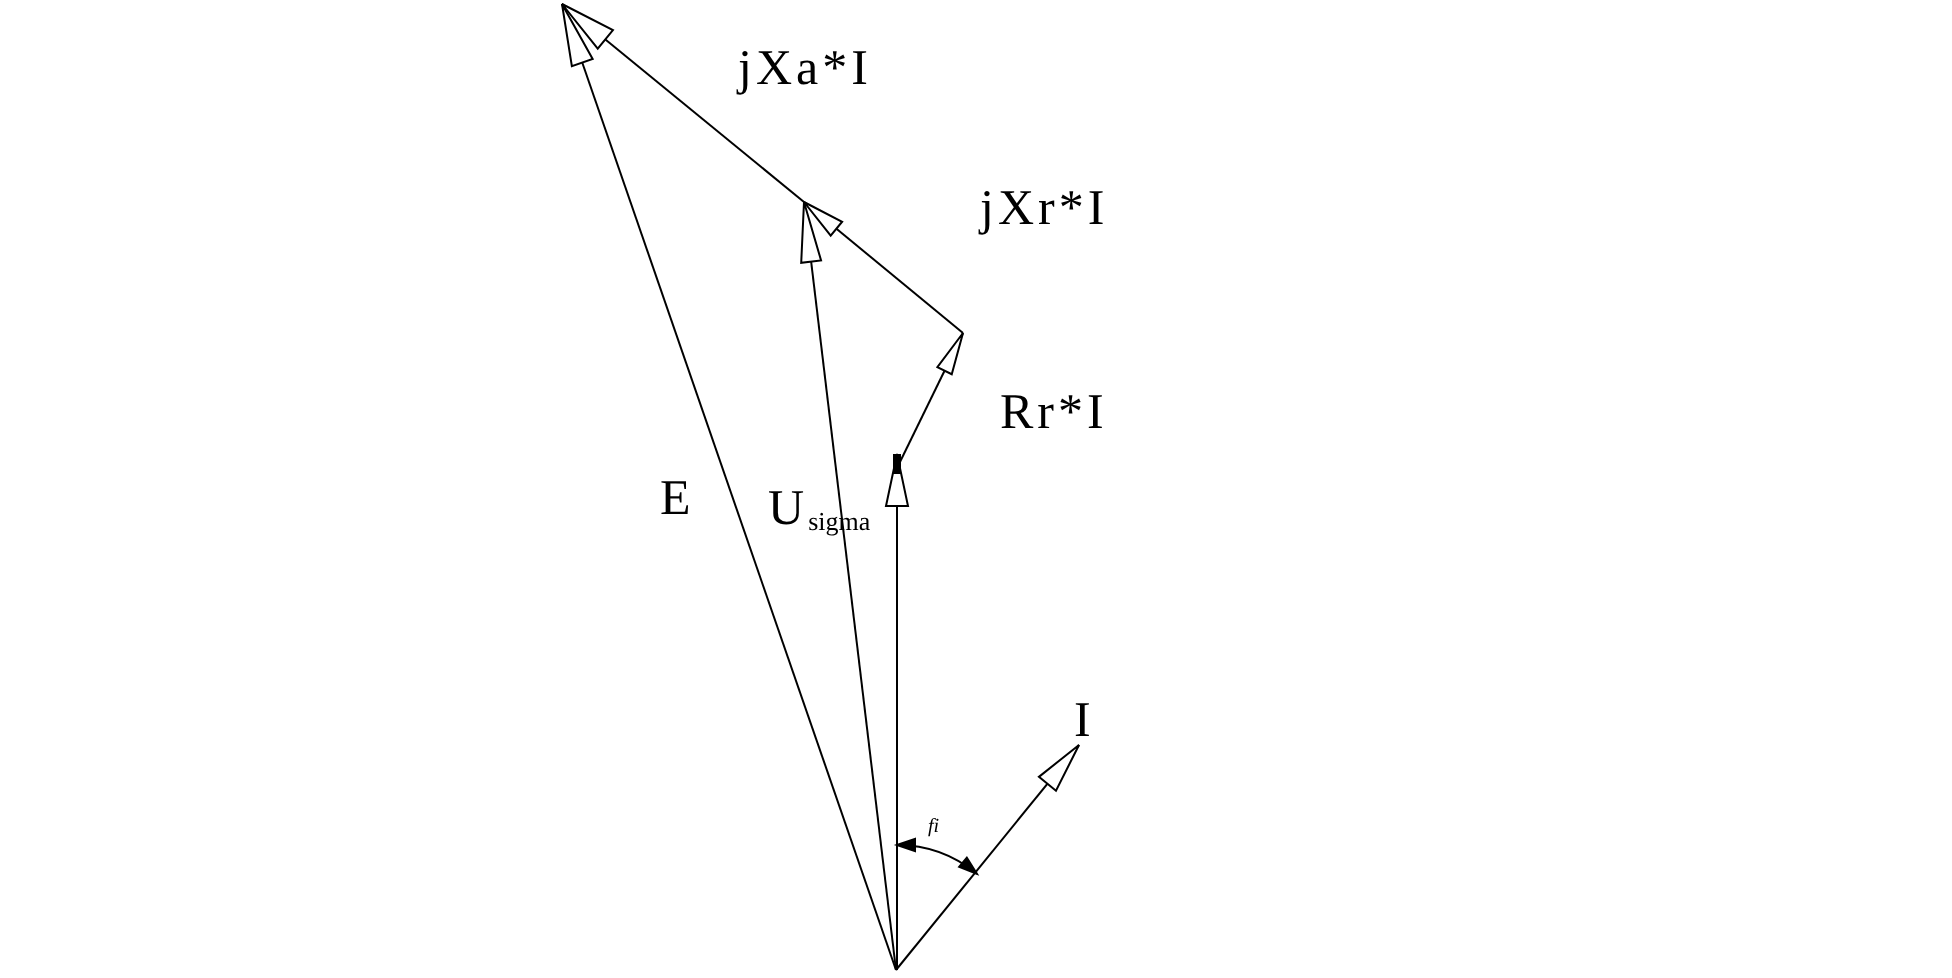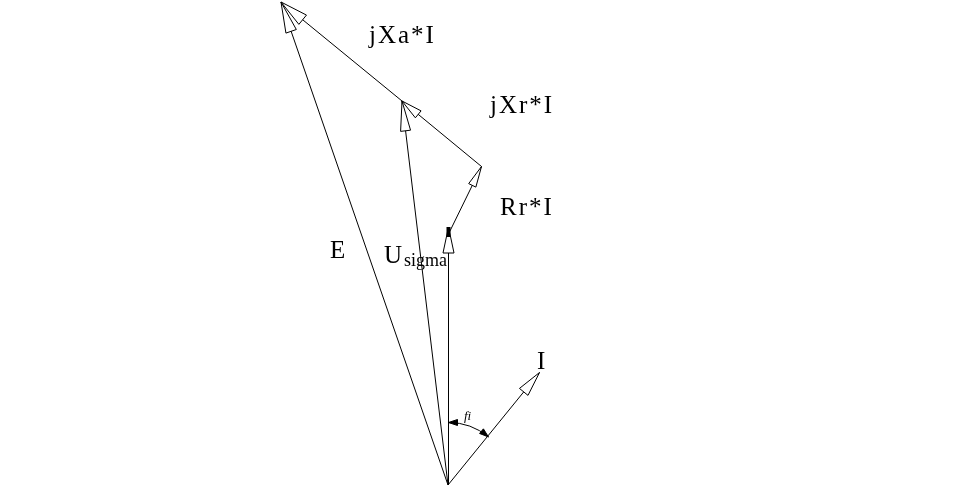--- a/index.html
+++ b/index.html
@@ -23,26 +23,26 @@
   }
   .label {
     position: absolute;
     font-size: 25px;
     line-height: 1;
     letter-spacing: 2px;
     white-space: nowrap;
     color: #000000;
   }
   .label .sub {
-    font-size: 18px;
+    font-size: 13px;
     letter-spacing: 0;
     vertical-align: -3px;
   }
   .label.small-italic {
-    font-size: 13px;
+    font-size: 10px;
     font-style: italic;
     letter-spacing: 0;
     font-family: Liberation Serif, serif;
   }
 </style>
 </head>
 <body>
 
 <div id="stage">
   <svg id="diagram-svg" width="976" height="489" viewBox="0 0 976 489">

